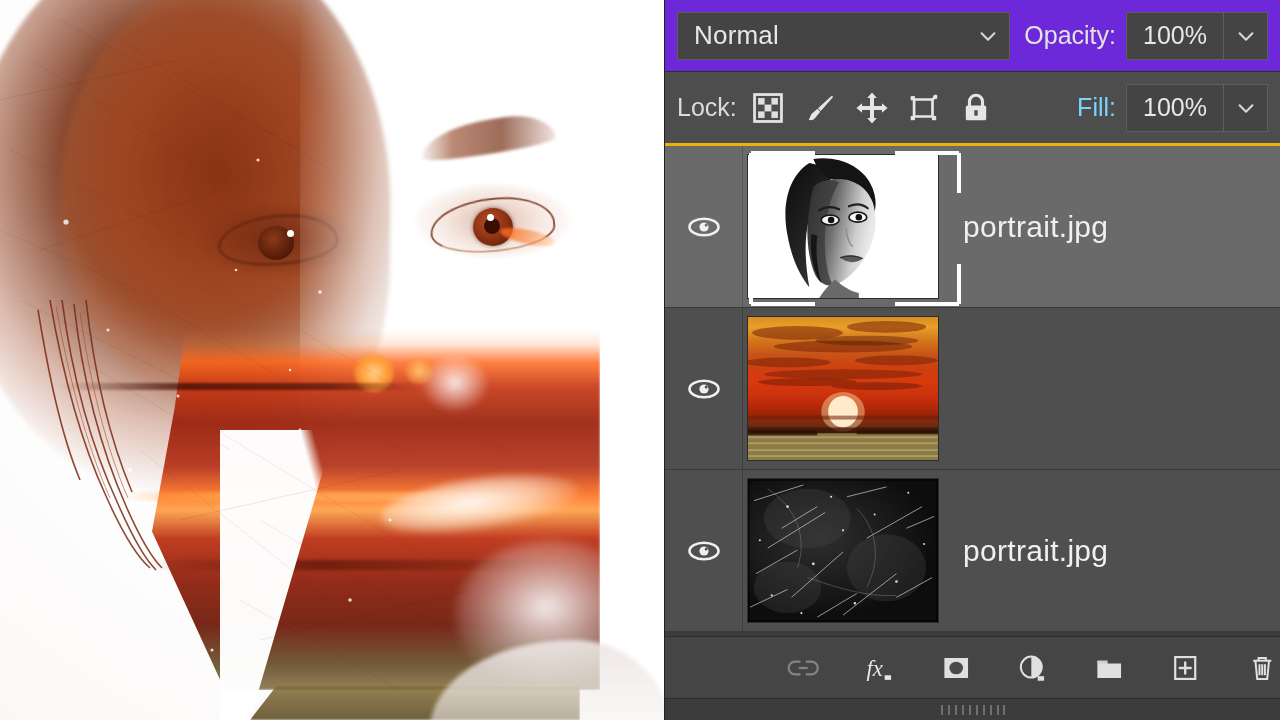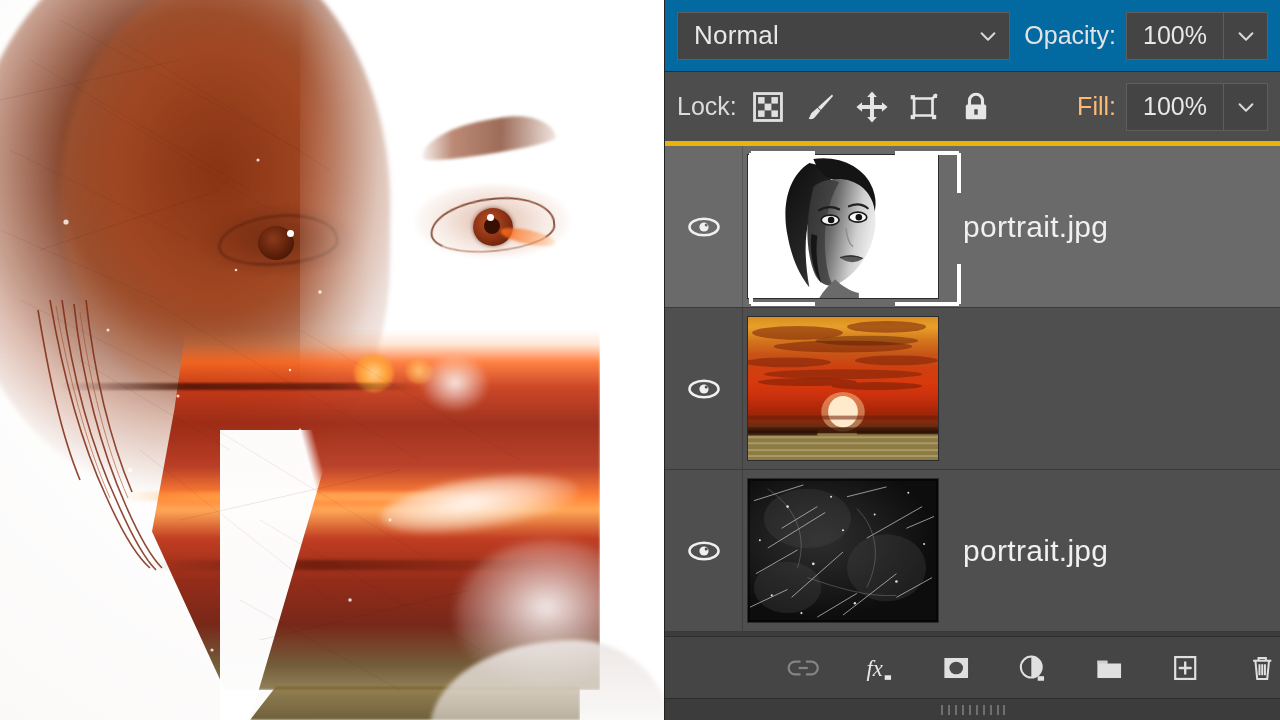--- a/index.html
+++ b/index.html
@@ -182,21 +182,21 @@
     background: #3c3c3c;
     display: flex; flex-direction: column;
     border-left: 1px solid #222;
   }
 
   
   #blend-row {
     height: 72px; flex: none;
     display: flex; align-items: center;
     padding: 0 12px; gap: 0;
-    background: #0369a1;
+    background: #6d28d9;
     border-bottom: 1px solid #2e2e2e;
   }
   .field {
     background: #444; border: 1px solid #5e5e5e;
     color: #e8e8e8;
     display: flex; align-items: center;
     height: 48px;
   }
   #blend-select { flex: 1 1 auto; justify-content: space-between; padding: 0 10px 0 16px; }
   #blend-label { font-size: 26px; letter-spacing:.2px; }
@@ -206,27 +206,27 @@
   #opacity-value-box { width: 98px; justify-content: center; }
   #opacity-value { font-size: 25px; }
   #opacity-stepper { width: 44px; justify-content: center; border-left: none; }
 
   
   #lock-row {
     height: 74px; flex: none;
     display: flex; align-items: center;
     padding: 0 12px;
     background: #4d4d4d;
-    border-bottom: 5px solid #eab308;
+    border-bottom: 3px solid #eab308;
     justify-content: flex-end;
   }
   #lock-text { color:#dcdcdc; font-size: 25px; margin-right: 14px; }
   .lock-icon { width: 34px; height: 34px; margin-right: 18px; flex:none; }
   .lock-icon svg { display:block; width:100%; height:100%; }
-  #fill-label { color:#fdba74; font-size:25px; margin: 0 10px 0 auto; white-space:nowrap; }
+  #fill-label { color:#7dd3fc; font-size:25px; margin: 0 10px 0 auto; white-space:nowrap; }
   #fill-value-box { width: 98px; justify-content:center; }
   #fill-value { font-size:25px; }
   #fill-stepper { width: 44px; justify-content:center; border-left:none; }
 
   
   #layer-list { flex: 1 1 auto; background:#3c3c3c; overflow:hidden; }
   .layer-row {
     height: 162px;
     display: flex; align-items: center;
     background: #4f4f4f;

